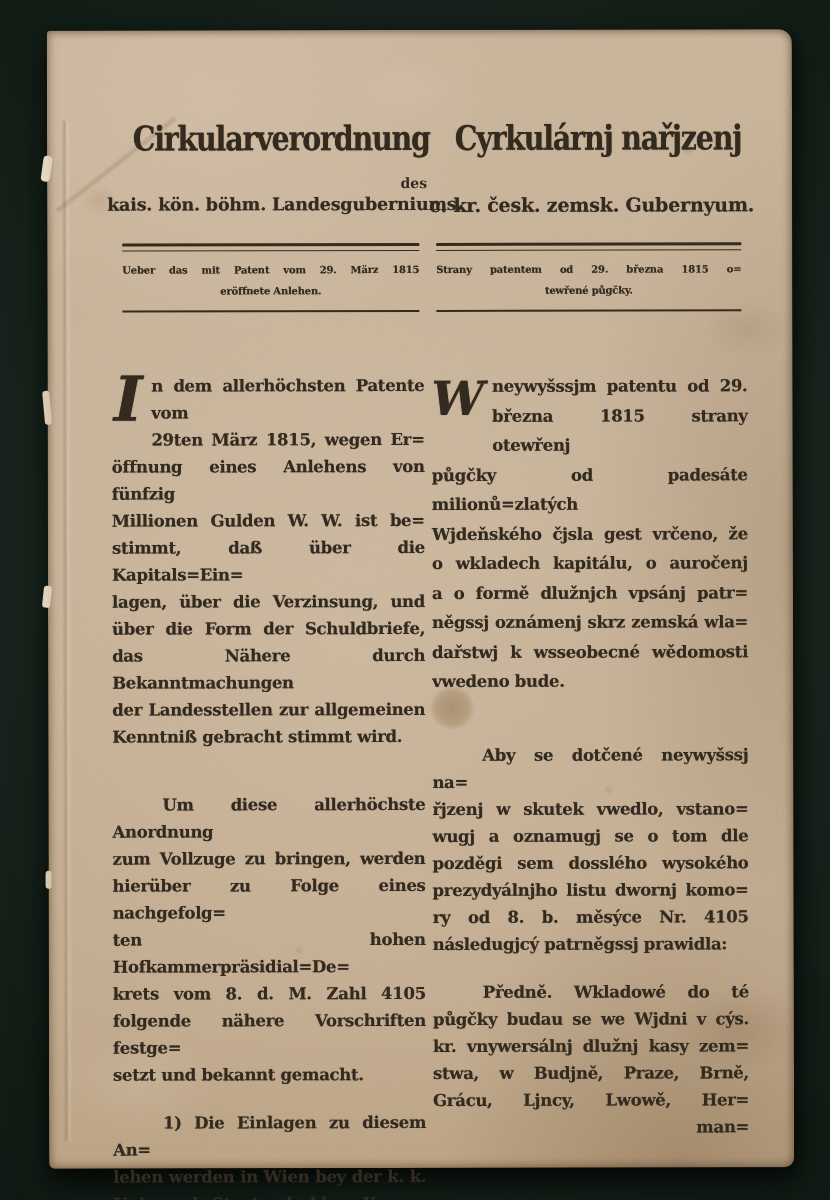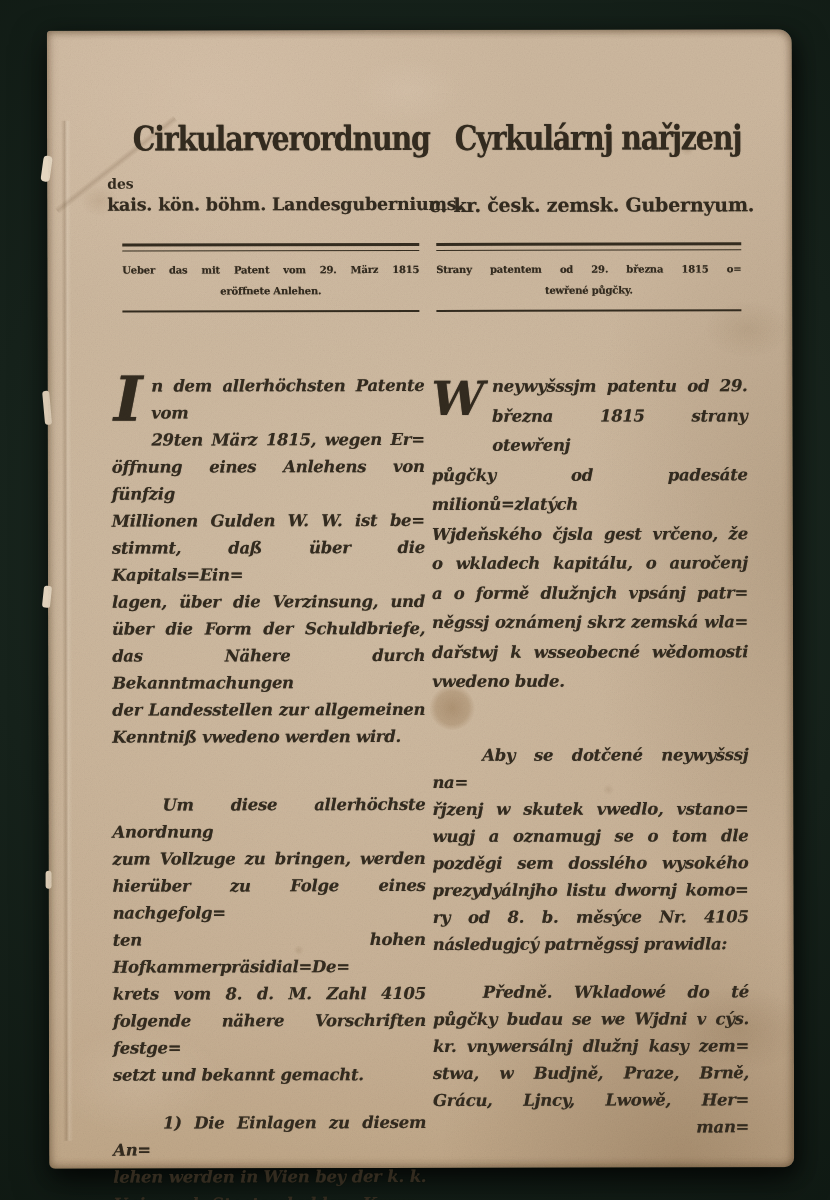--- a/index.html
+++ b/index.html
@@ -58,40 +58,40 @@
   .ink{color:#332b1f;}
   .mast-half{position:absolute;top:0;height:200px;}
   .mast-left{left:60px;width:320px;}
   .mast-right{left:382px;width:320px;}
   .mast-title{
     position:absolute;top:86px;left:0;width:100%;text-align:center;
     font-size:34px;font-weight:700;letter-spacing:-1.5px;line-height:44px;white-space:nowrap;
     transform:scaleX(0.84);transform-origin:50% 0;
     text-shadow:0 0 1px rgba(51,43,31,.75);
   }
-  .mast-des{position:absolute;top:145px;left:0;width:100%;text-align:left;font-size:14px;font-weight:700;}
+  .mast-des{position:absolute;top:145px;left:0;width:100%;text-align:right;font-size:14px;font-weight:700;}
   .mast-sub{position:absolute;top:164px;left:0;width:100%;font-size:17.5px;font-weight:700;letter-spacing:-.2px;
     text-align:justify;text-align-last:justify;white-space:nowrap;text-shadow:0 0 .8px rgba(51,43,31,.6);}
   .mast-right .mast-sub{font-size:19px;}
 
   .rulebox{position:absolute;top:213px;height:70px;}
   .rulebox.rb-left{left:75px;width:297px;}
   .rulebox.rb-right{left:389px;width:305px;}
   .dblrule{height:4px;border-top:3px solid #342c1f;border-bottom:1.5px solid #342c1f;}
   .snglrule{position:absolute;left:0;top:67px;width:100%;border-top:2.5px solid #342c1f;}
   .subject{margin-top:8px;font-size:10px;font-weight:700;line-height:21px;letter-spacing:-.2px;
     text-shadow:0 0 .7px rgba(51,43,31,.6);}
   .subj-l1{text-align:justify;text-align-last:justify;}
   .subj-l2{text-align:center;}
 
   .col{position:absolute;top:342px;font-size:16.5px;font-weight:700;letter-spacing:-.3px;
     text-shadow:0 0 .8px rgba(51,43,31,.55);}
   .col-left{left:64px;width:313px;}
   .col-right{left:384px;width:316px;}
-  .tline{line-height:27px;text-align:justify;text-align-last:justify;font-style:italic;}
+  .tline{line-height:27px;text-align:justify;text-align-last:justify;}
   .lastline{text-align-last:left;}
   .catchline{text-align:left;text-align-last:right;}
   .firstline{text-indent:50px;}
   .col-right .bpara:nth-child(1) .tline{line-height:29.5px;}
   .col-left  .bpara:nth-child(2){margin-top:41px;}
   .col-left  .bpara:nth-child(3){margin-top:21px;}
   .col-right .bpara:nth-child(2){margin-top:45px;}
   .col-right .bpara:nth-child(3){margin-top:21px;}
   .dropcap{float:left;font-weight:700;font-style:italic;text-shadow:0 0 1px rgba(51,43,31,.7);}
   .dc-i{font-size:62px;line-height:50px;height:54px;margin:2px 9px 0 2px;}
@@ -142,21 +142,21 @@
           <span class="dropcap dc-i">I</span>
           <div class="tline">n dem allerhöchsten Patente vom</div>
           <div class="tline">29ten März 1815, wegen Er=</div>
           <div class="tline">öffnung eines Anlehens von fünfzig</div>
           <div class="tline">Millionen Gulden W. W. ist be=</div>
           <div class="tline">stimmt, daß über die Kapitals=Ein=</div>
           <div class="tline">lagen, über die Verzinsung, und</div>
           <div class="tline">über die Form der Schuldbriefe,</div>
           <div class="tline">das Nähere durch Bekanntmachungen</div>
           <div class="tline">der Landesstellen zur allgemeinen</div>
-          <div class="tline lastline">Kenntniß vwedeno werden wird.</div>
+          <div class="tline lastline">Kenntniß gebracht stimmt wird.</div>
         </div>
         <div class="bpara">
           <div class="tline firstline">Um diese allerhöchste Anordnung</div>
           <div class="tline">zum Vollzuge zu bringen, werden</div>
           <div class="tline">hierüber zu Folge eines nachgefolg=</div>
           <div class="tline">ten hohen Hofkammerpräsidial=De=</div>
           <div class="tline">krets vom 8. d. M. Zahl 4105</div>
           <div class="tline">folgende nähere Vorschriften festge=</div>
           <div class="tline lastline">setzt und bekannt gemacht.</div>
         </div>

